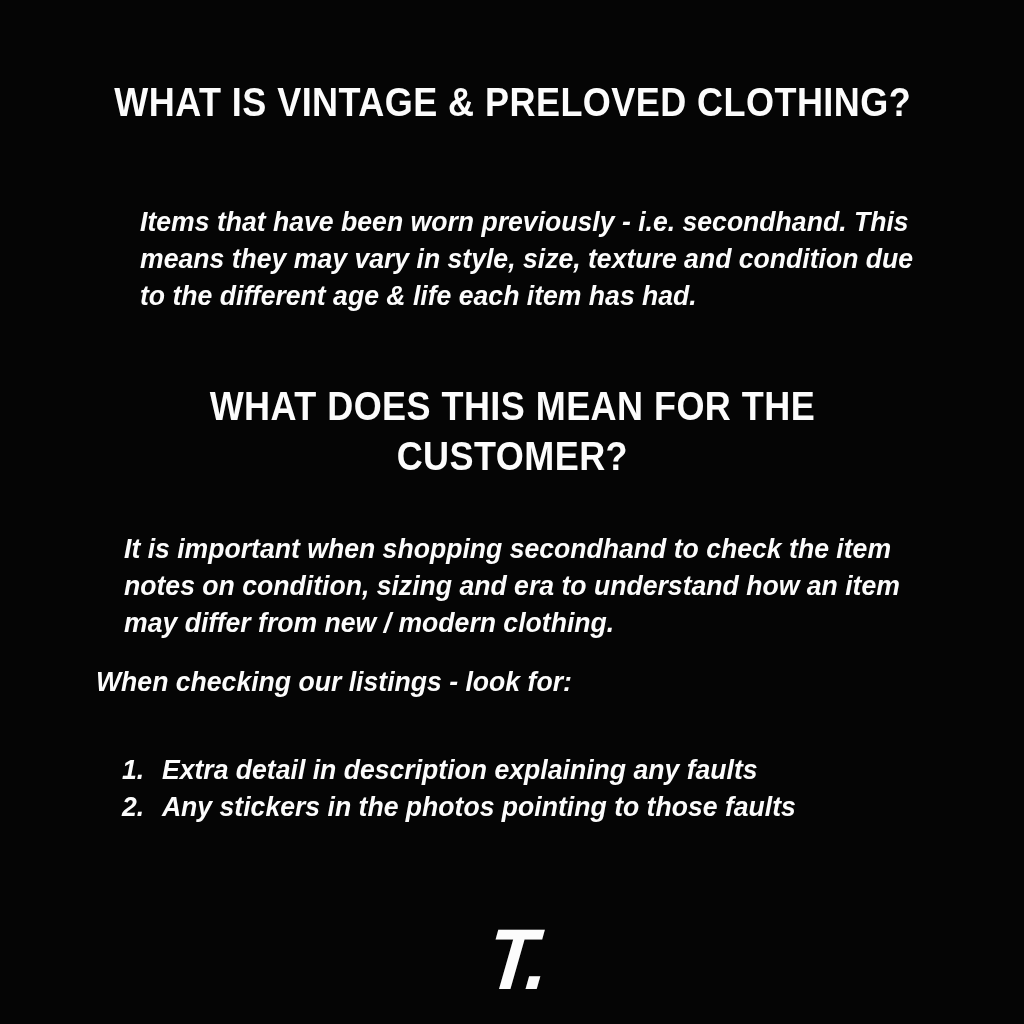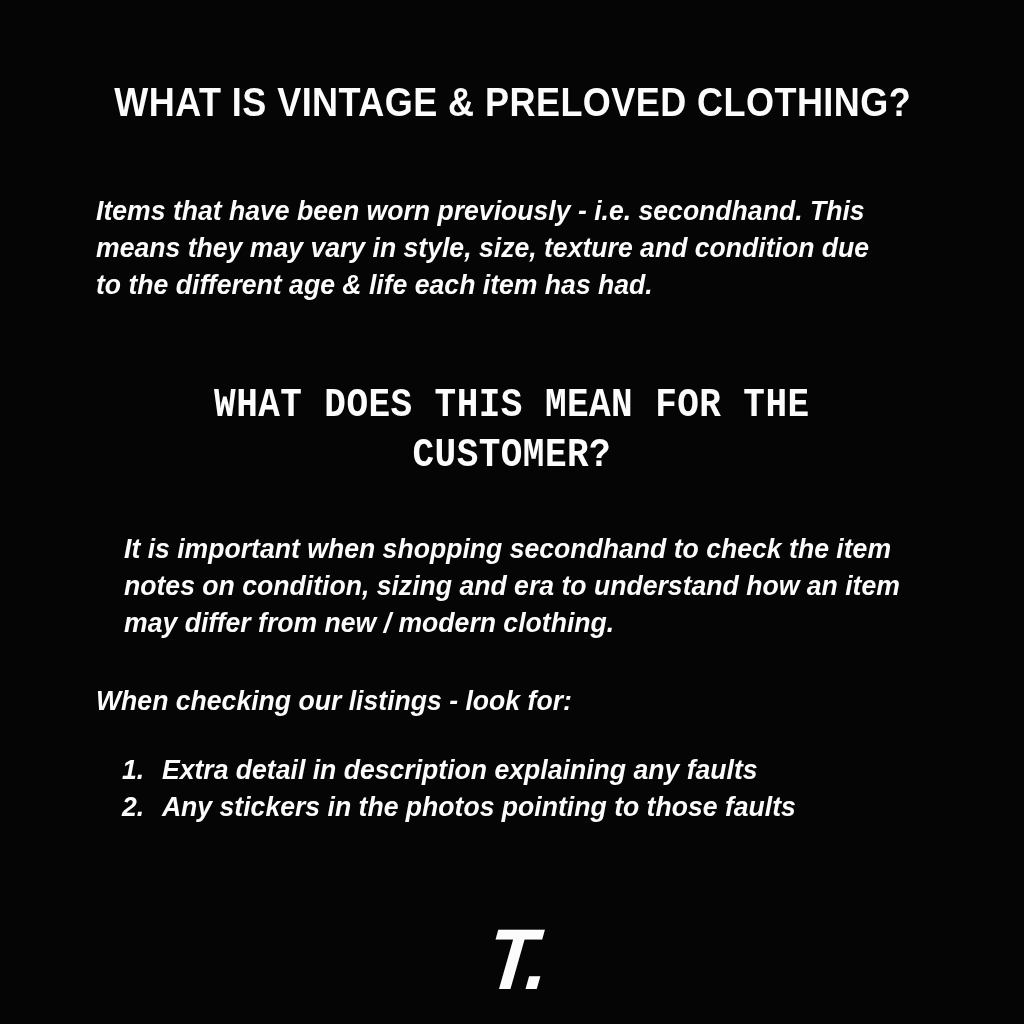--- a/index.html
+++ b/index.html
@@ -35,21 +35,20 @@
     font-size: 40px;
     letter-spacing: 0.5px;
   }
   .h2 {
     position: absolute;
     top: 381px;
     left: 0;
     width: 1024px;
     text-align: center;
     white-space: nowrap;
-    font-family: Liberation Mono, monospace;
   }
   .h2 .scale {
     line-height: 50px;
   }
   .h2 .line {
     display: block;
   }
   .bodyblock {
     position: absolute;
     left: 96px;
@@ -57,23 +56,23 @@
     font-style: italic;
     font-size: 28px;
     line-height: 37px;
   }
   .bodyblock .line {
     display: block;
     white-space: nowrap;
     transform: scaleX(0.95);
     transform-origin: 0 0;
   }
-  .p1 { top: 192px; }
+  .p1 { top: 203px; margin-left: 44px; }
   .p2 { top: 530px; margin-left: 28px; }
-  .intro { top: 682px; }
+  .intro { top: 663px; }
   .list {
     position: absolute;
     left: 122px;
     top: 751px;
     font-weight: bold;
     font-style: italic;
     font-size: 28px;
     line-height: 37px;
   }
   .list .row {

